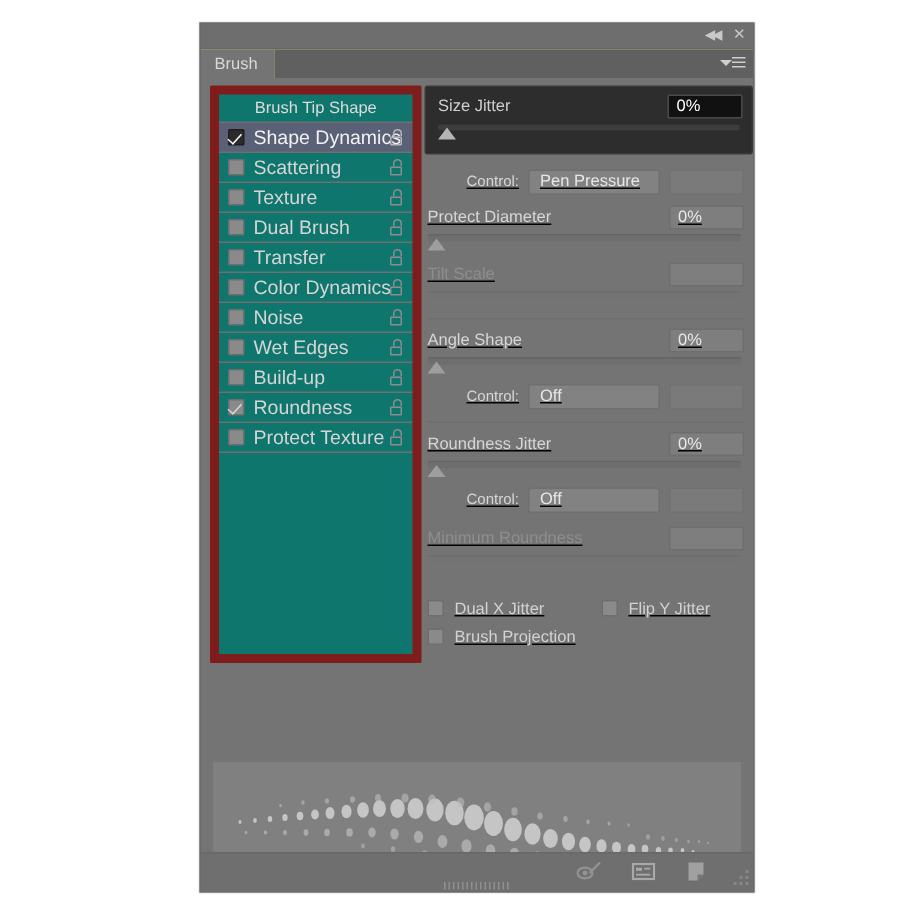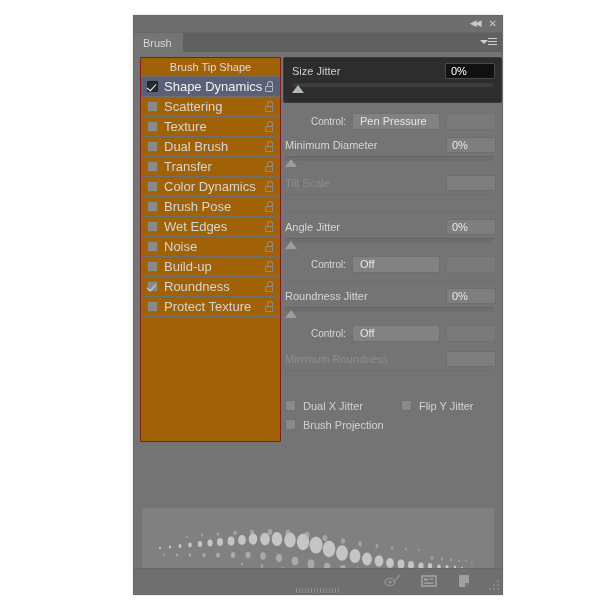--- a/index.html
+++ b/index.html
@@ -82,22 +82,22 @@
     border: 1px solid #8d8d8d;
     border-radius: 2px;
     color: #e2e2e2;
     font-size: 11px;
     line-height: 17px;
     text-align: center;
     cursor: pointer;
   }
   .listbox {
     height: 385px;
-    background: #a16207;
-    border: 1px solid #7f1d1d;
+    background: #0f766e;
+    border: 6px solid #7f1d1d;
     border-radius: 1px;
     overflow: hidden;
   }
   .list-head {
     height: 19px;
     color: #dcdcdc;
     font-size: 11px;
     line-height: 19px;
     text-align: center;
     border-bottom: 1px solid #6f6f6f;
@@ -144,21 +144,21 @@
   }
   .lock .bod {
     position: absolute; left: 0px; top: 5px;
     width: 8px; height: 6px;
     border: 1.3px solid #8d8d8d;
     border-radius: 1px;
   }
   .li.sel .lock .shackle, .li.sel .lock .bod { border-color: #b9b9b9; }
 
   
-  .rightcol { flex: 1; position: relative; padding-left: 4px; }
+  .rightcol { flex: 1; position: relative; padding-left: 4px; text-decoration: underline; }
 
   .ctlgroup { position: relative; }
   .ctlgroup.dim .lbl { color: #8e8e8e; }
 
   .rowline {
     display: flex; align-items: center; justify-content: space-between;
     height: 18px;
   }
   .lbl { color: #d6d6d6; font-size: 11px; }
   .valbox {
@@ -371,41 +371,33 @@
 
         <div class="li">
           <span class="chk"></span>
           <span class="li-label">Color Dynamics</span>
           <span class="lock">
               <i class="shackle"></i>
               <i class="bod"></i>
             </span>
         </div>
 
-        <div class="li">
-          <span class="chk"></span>
-          <span class="li-label">Brush Pose</span>
+
+        <div class="li">
+          <span class="chk"></span>
+          <span class="li-label">Noise</span>
           <span class="lock">
               <i class="shackle"></i>
               <i class="bod"></i>
             </span>
         </div>
 
         <div class="li">
           <span class="chk"></span>
           <span class="li-label">Wet Edges</span>
-          <span class="lock">
-              <i class="shackle"></i>
-              <i class="bod"></i>
-            </span>
-        </div>
-
-        <div class="li">
-          <span class="chk"></span>
-          <span class="li-label">Noise</span>
           <span class="lock">
               <i class="shackle"></i>
               <i class="bod"></i>
             </span>
         </div>
 
         <div class="li">
           <span class="chk"></span>
           <span class="li-label">Build-up</span>
           <span class="lock">
@@ -450,21 +442,21 @@
       <div style="height:50px"></div>
 
       <div class="ctlrow">
         <span class="ctl-lbl" style="margin-left:26px">Control:</span>
         <span class="dropdown">Pen Pressure</span>
         <span class="ghostbox"></span>
       </div>
 
       <div class="ctlgroup" style="margin-top:4px">
         <div class="rowline">
-          <span class="lbl">Minimum Diameter</span>
+          <span class="lbl">Protect Diameter</span>
           <span class="valbox">0%</span>
         </div>
         <div class="slider">
           <span class="track"></span>
           <span class="thumb" style="left:0px"></span>
         </div>
       </div>
 
       <div class="ctlgroup dim" style="margin-top:6px">
         <div class="rowline">
@@ -473,21 +465,21 @@
         </div>
         <div class="slider dim">
           <span class="track"></span>
         </div>
       </div>
 
       <div class="divider"></div>
 
       <div class="ctlgroup">
         <div class="rowline">
-          <span class="lbl">Angle Jitter</span>
+          <span class="lbl">Angle Shape</span>
           <span class="valbox">0%</span>
         </div>
         <div class="slider">
           <span class="track"></span>
           <span class="thumb" style="left:0px"></span>
         </div>
       </div>
 
       <div class="ctlrow">
         <span class="ctl-lbl" style="margin-left:26px">Control:</span>

